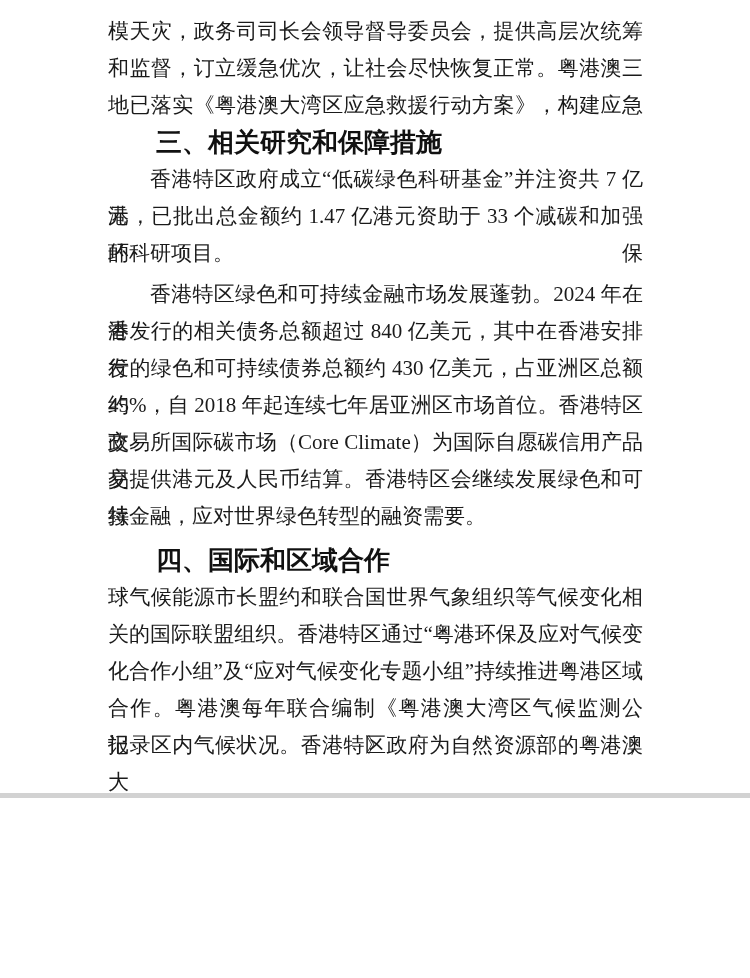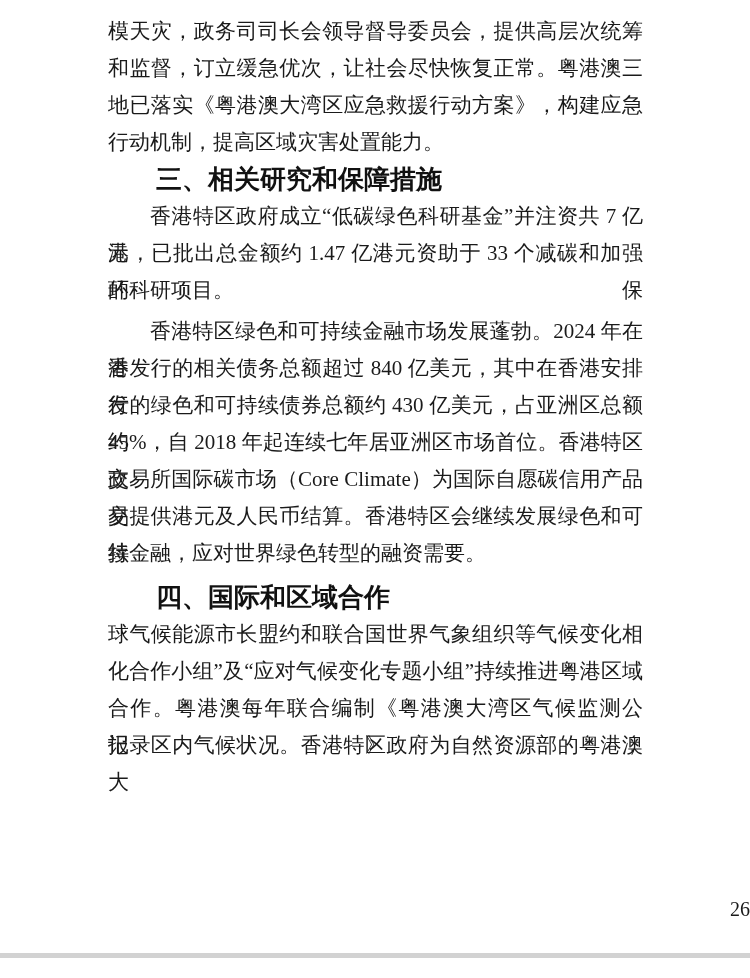--- a/index.html
+++ b/index.html
@@ -3,21 +3,21 @@
 <meta charset="utf-8">
 <style>
   html, body {
     margin: 0;
     padding: 0;
     background: #ffffff;
   }
   .page {
     position: relative;
     width: 750px;
-    height: 958px;
+    height: 798px;
     background: #ffffff;
     overflow: hidden;
   }
   .content {
     position: absolute;
     left: 108px;
     top: 13px;
     width: 535px;
     color: #1a1a1a;
     font-family: "Liberation Serif", "DejaVu Serif", serif;
@@ -69,21 +69,20 @@
 </head>
 <body>
 
 <div class="page">
   <div class="content">
 
     <div class="para">
       <div class="line full">模天灾，政务司司长会领导督导委员会，提供高层次统筹</div>
       <div class="line full">和监督，订立缓急优次，让社会尽快恢复正常。粤港澳三</div>
       <div class="line full">地已落实《粤港澳大湾区应急救援行动方案》，构建应急</div>
-      <div class="line end">行动机制，提高区域灾害处置能力。</div>
     </div>
 
     <h2 class="heading">三、相关研究和保障措施</h2>
 
     <div class="para">
       <div class="line full indent">香港特区政府成立“低碳绿色科研基金”并注资共 7 亿港</div>
       <div class="line full">元，已批出总金额约 1.47 亿港元资助于 33 个减碳和加强环保</div>
       <div class="line end">的科研项目。</div>
     </div>
 
@@ -94,20 +93,21 @@
       <div class="line full">45%，自 2018 年起连续七年居亚洲区市场首位。香港特区政</div>
       <div class="line full">交易所国际碳市场（Core Climate）为国际自愿碳信用产品交</div>
       <div class="line full">易提供港元及人民币结算。香港特区会继续发展绿色和可持</div>
       <div class="line end">续金融，应对世界绿色转型的融资需要。</div>
     </div>
 
     <h2 class="heading heading-gap">四、国际和区域合作</h2>
 
     <div class="para">
       <div class="line full">球气候能源市长盟约和联合国世界气象组织等气候变化相</div>
+      <div class="line full">关的国际联盟组织。香港特区通过“粤港环保及应对气候变</div>
       <div class="line full">化合作小组”及“应对气候变化专题小组”持续推进粤港区域</div>
       <div class="line full">合作。粤港澳每年联合编制《粤港澳大湾区气候监测公报》，</div>
       <div class="line full">记录区内气候状况。香港特区政府为自然资源部的粤港澳大</div>
     </div>
 
   </div>
 
   <div class="page-number">26</div>
   <div class="bottom-bar"></div>
 </div>

